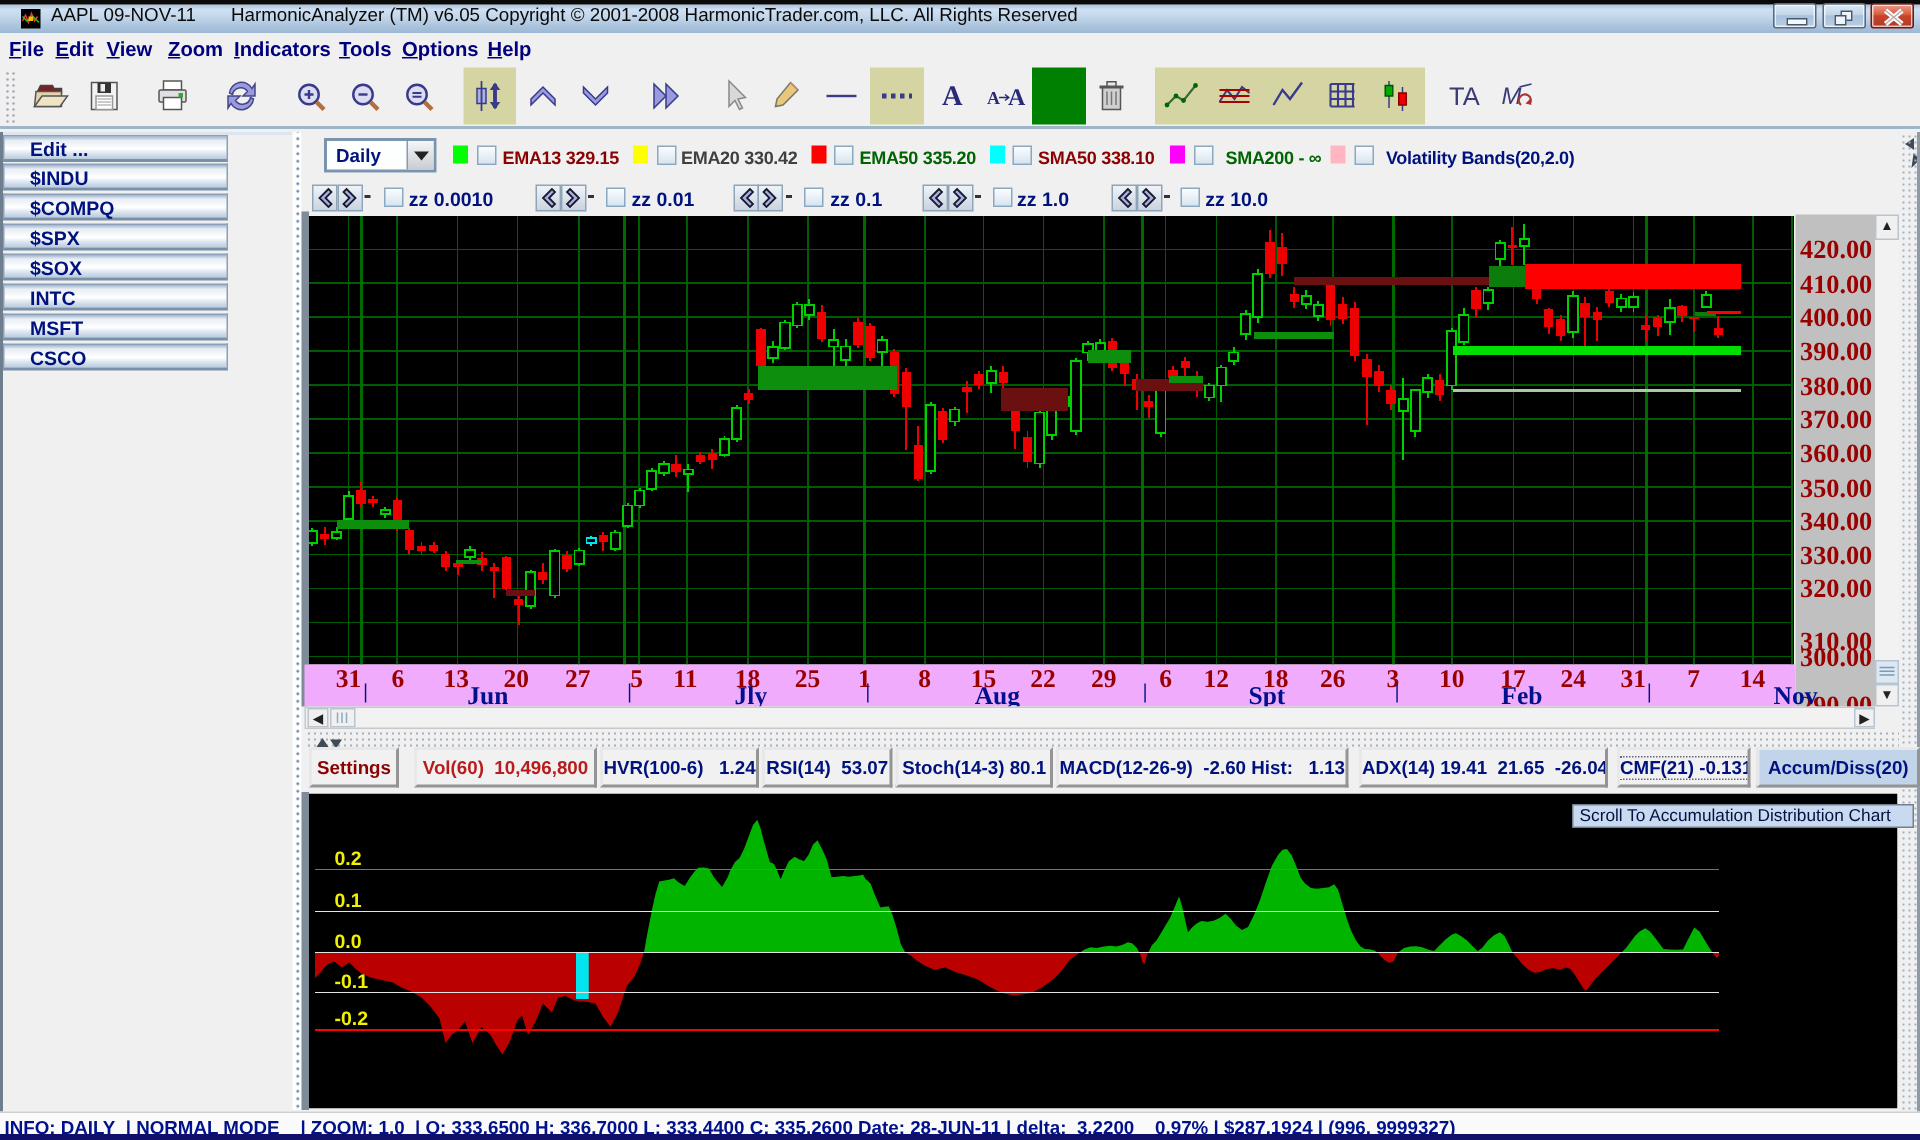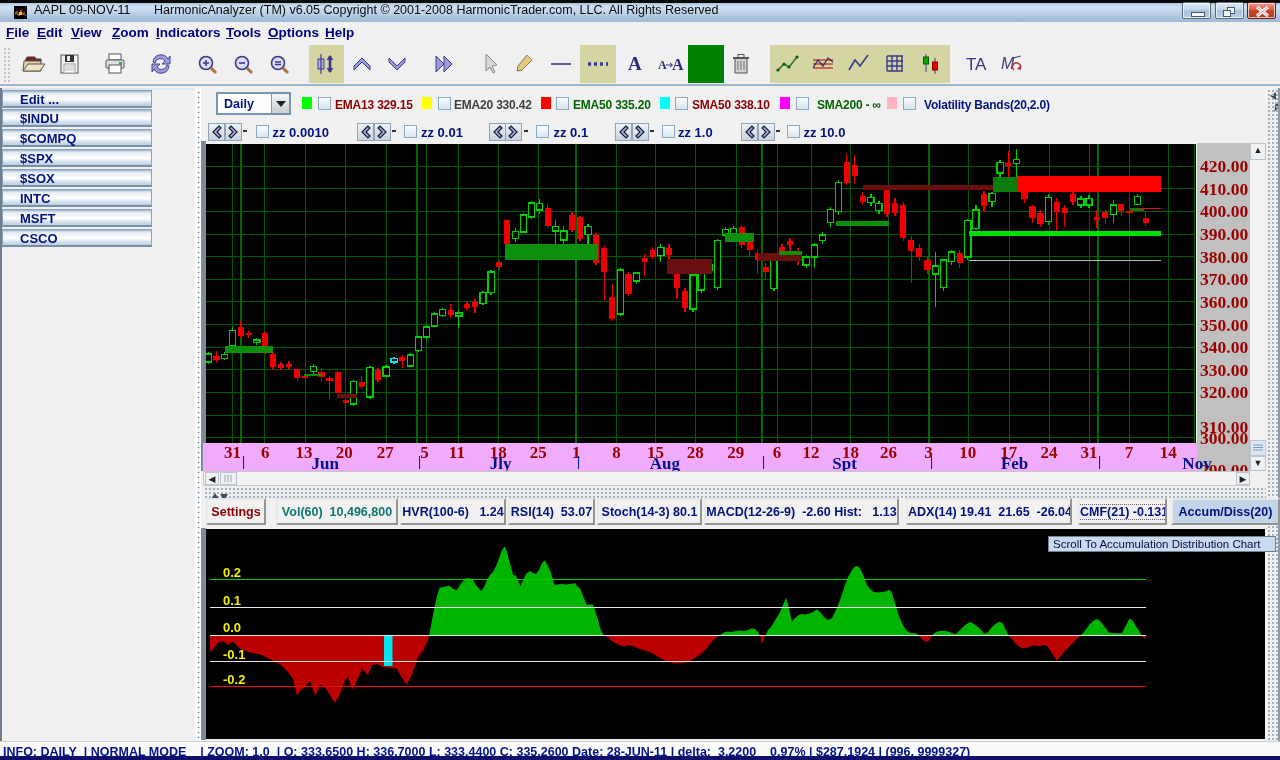--- a/index.html
+++ b/index.html
@@ -609,21 +609,21 @@
     <div class="d" style="left:101.1px">13</div>
     <div class="d" style="left:141.2px">20</div>
     <div class="d" style="left:182.2px">27</div>
     <div class="d" style="left:221.4px">5</div>
     <div class="d" style="left:253.9px">11</div>
     <div class="d" style="left:295.3px">18</div>
     <div class="d" style="left:335.3px">25</div>
     <div class="d" style="left:373.3px">1</div>
     <div class="d" style="left:413.4px">8</div>
     <div class="d" style="left:452.6px">15</div>
-    <div class="d" style="left:492.3px">28</div>
+    <div class="d" style="left:492.3px">22</div>
     <div class="d" style="left:532.8px">29</div>
     <div class="d" style="left:574.1px">6</div>
     <div class="d" style="left:607.9px">12</div>
     <div class="d" style="left:647.5px">18</div>
     <div class="d" style="left:685.5px">26</div>
     <div class="d" style="left:725.6px">3</div>
     <div class="d" style="left:764.8px">10</div>
     <div class="d" style="left:805.7px">17</div>
     <div class="d" style="left:845.9px">24</div>
     <div class="d" style="left:885.9px">31</div>
@@ -660,21 +660,21 @@
       <path d="M14 3 L22 3 L18 9 Z" fill="#404a55"></path>
     </svg></div>
 <div class="abs" style="left:1268px;top:90px"><svg width="12" height="22">
       <path d="M2 6 L8 2 L8 10 Z" fill="#404a55"></path>
       <path d="M4 13 L10 13 L10 21 Z" fill="#404a55" transform="rotate(45 7 17)"></path>
     </svg></div>
 <div class="abs dotted" style="left:1266px;top:88px;width:14px;height:654px"></div>
 <div class="abs" style="left:0px;top:88px;width:2px;height:654px;background:#6e7e8e"></div>
 <div class="abs" style="left:1278px;top:88px;width:2px;height:654px;background:#8e9aa6"></div>
 <div class="abs ibtn" style="left:206px;width:60px;color:#8b0000;">Settings</div>
-<div class="abs ibtn" style="left:276px;width:122px;color:#0f766e;">Vol(60)&nbsp;&nbsp;10,496,800</div>
+<div class="abs ibtn" style="left:276px;width:122px;color:#b91c1c;">Vol(60)&nbsp;&nbsp;10,496,800</div>
 <div class="abs ibtn" style="left:400px;width:106px;color:#00127d;">HVR(100-6)&nbsp;&nbsp;&nbsp;1.24</div>
 <div class="abs ibtn" style="left:508px;width:87px;color:#00127d;">RSI(14)&nbsp;&nbsp;53.07</div>
 <div class="abs ibtn" style="left:597px;width:105px;color:#00127d;">Stoch(14-3) 80.1</div>
 <div class="abs ibtn" style="left:704px;width:195px;color:#00127d;">MACD(12-26-9)&nbsp;&nbsp;-2.60 Hist:&nbsp;&nbsp;&nbsp;1.13</div>
 <div class="abs ibtn" style="left:906px;width:166px;color:#00127d;">ADX(14) 19.41&nbsp;&nbsp;21.65&nbsp;&nbsp;-26.04</div>
 <div class="abs ibtn" style="left:1078px;width:89px;color:#00127d;"><span style="outline:1px dotted #667">CMF(21) -0.131</span></div>
 <div class="abs ibtn" style="left:1171px;width:109px;color:#00127d;background:#c2d4ea;">Accum/Diss(20)</div>
 <div class="abs" style="left:206px;top:529px;line-height:0"><svg id="cmfchart" width="1059" height="210" viewBox="206 529 1059 210">
       <rect x="206" y="529" width="1059" height="210" fill="#000"></rect>
       <defs>

